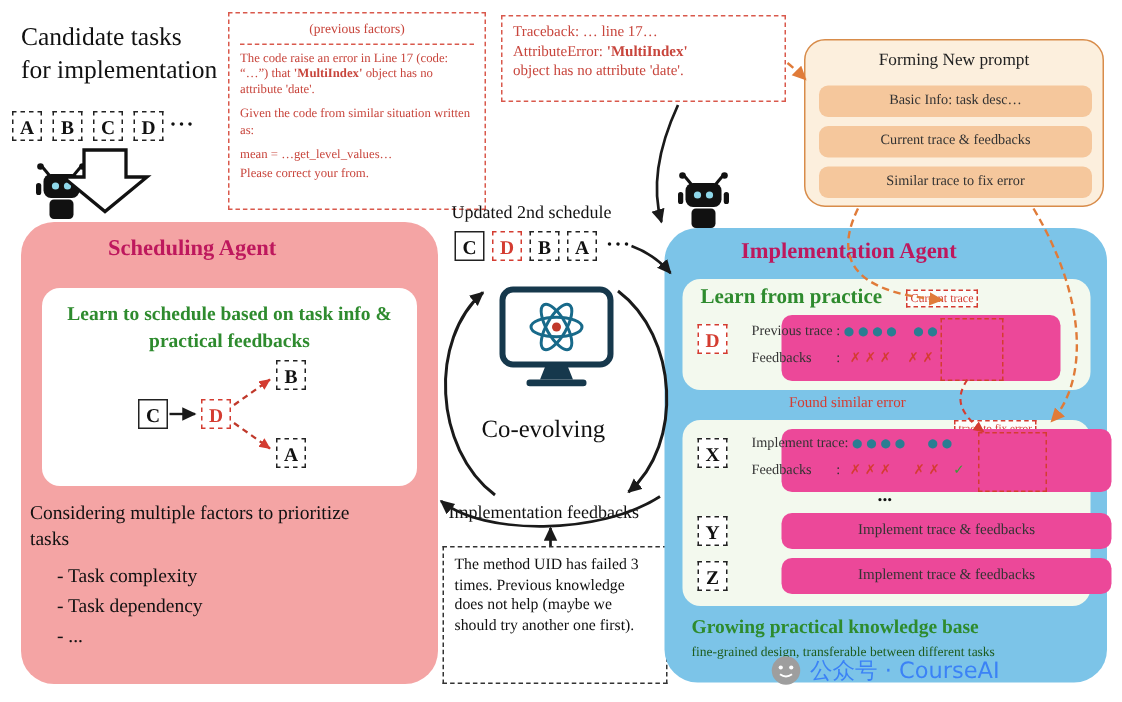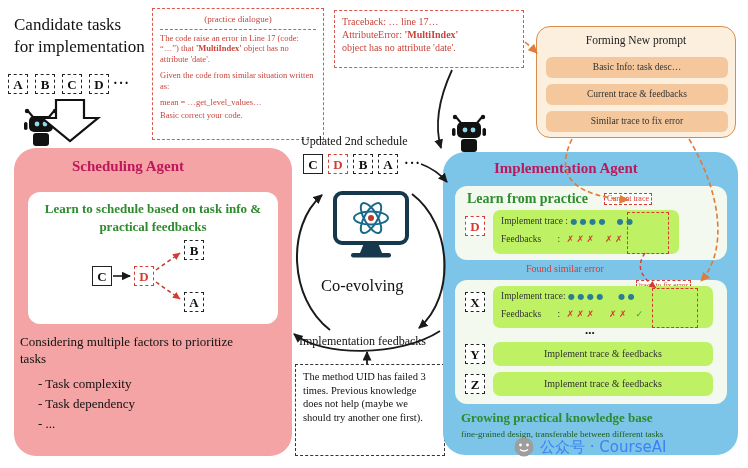--- a/index.html
+++ b/index.html
@@ -35,21 +35,21 @@
   .agent-title{position:absolute;font-size:15px;font-weight:bold;color:#be185d;}
   .whitebox{position:absolute;background:#ffffff;border-radius:12px;}
   .greenbox{position:absolute;background:#f3f9ee;border-radius:12px;}
   .green-head{color:#2e8b2e;font-weight:bold;}
 
   .learn-text{position:absolute;left:38px;top:200px;width:230px;text-align:center;
               font-size:13px;line-height:1.35;}
   .body-text{position:absolute;font-size:13px;line-height:1.3;color:#111;}
 
   
-  .grow{position:absolute;background:#bef264;border-radius:7px;}
+  .grow{position:absolute;background:#ec4899;border-radius:7px;margin-left:28px;}
   .rowline{position:absolute;font-size:9.5px;white-space:nowrap;color:#333;}
   .dots{font-family:"DejaVu Sans",sans-serif;font-size:8px;letter-spacing:2.5px;color:#2a7d92;}
   .marks{font-family:"DejaVu Sans",sans-serif;font-size:9px;letter-spacing:2.5px;color:#d43c31;}
   .check{font-family:"DejaVu Sans",sans-serif;font-size:9px;color:#3a9a3a;}
   .redoverlay{position:absolute;border:1.4px dashed #d43c31;background:transparent;}
   .tinylabel{position:absolute;font-size:8px;color:#d43c31;border:1px dashed #d43c31;
              padding:0 2px;background:rgba(255,255,255,.75);white-space:nowrap;line-height:1.2;}
   .centered{text-align:center;}
 
   .note-black{position:absolute;left:295px;top:364px;width:150px;height:92px;border:1.6px dashed #333;
@@ -69,26 +69,26 @@
     <div>Candidate tasks</div>
     <div>for implementation</div>
   </div>
   <div class="tb" style="left:8px;top:74px;">A</div>
   <div class="tb" style="left:35px;top:74px;">B</div>
   <div class="tb" style="left:62px;top:74px;">C</div>
   <div class="tb" style="left:89px;top:74px;">D</div>
   <div class="dots-ellipsis" style="left:113px;top:76px;">···</div>
 
   <div class="redbox" style="left:152px;top:8px;width:172px;height:132px;">
-    <div class="hdr">(practice dialogue)</div>
+    <div class="hdr">(previous factors)</div>
     <div class="div"></div>
     <p><span>The code raise an error in Line 17 (code: “…”) that </span><b>'MultiIndex'</b><span> object has no attribute 'date'.</span></p>
     <p>Given the code from similar situation written as:</p>
     <p style="margin-bottom:2px;">mean = …get_level_values…</p>
-    <p>Basic correct your code.</p>
+    <p>Please correct your from.</p>
   </div>
 
   <div class="redbox" style="left:334px;top:10px;width:190px;height:58px;font-size:10px;">
     <div>Traceback: … line 17…</div>
     <div><span>AttributeError: </span><b>'MultiIndex'</b></div>
     <div>object has no attribute 'date'.</div>
   </div>
 
   <div class="forming">
     <div class="title">Forming New prompt</div>
@@ -160,21 +160,21 @@
     <rect x="13" y="25" width="16" height="13" rx="3" fill="#111"></rect>
   </svg>
   <div class="agent-title" style="left:494px;top:160px;">Implementation Agent</div>
 
   <div class="greenbox" style="left:455px;top:186px;width:272px;height:74px;"></div>
   <div class="abs green-head" style="left:467px;top:191px;font-size:14px;">Learn from practice</div>
   <div class="tinylabel" style="left:604px;top:193px;">Current trace</div>
   <div class="tb red" style="left:465px;top:216px;">D</div>
   <div class="grow" style="left:493px;top:210px;width:186px;height:44px;"></div>
   <div class="rowline" style="left:501px;top:216px;">
-    <span>Implement trace :</span>
+    <span>Previous trace :</span>
     <span class="dots">●●●●</span>
     <span class="dots" style="margin-left:6px;">●●</span>
   </div>
   <div class="rowline" style="left:501px;top:234px;">
     <span>Feedbacks</span>
     <span style="margin-left:14px;">:</span>
     <span class="marks" style="margin-left:4px;">✗✗✗</span>
     <span class="marks" style="margin-left:6px;">✗✗</span>
   </div>
   <div class="redoverlay" style="left:627px;top:212px;width:40px;height:40px;"></div>

